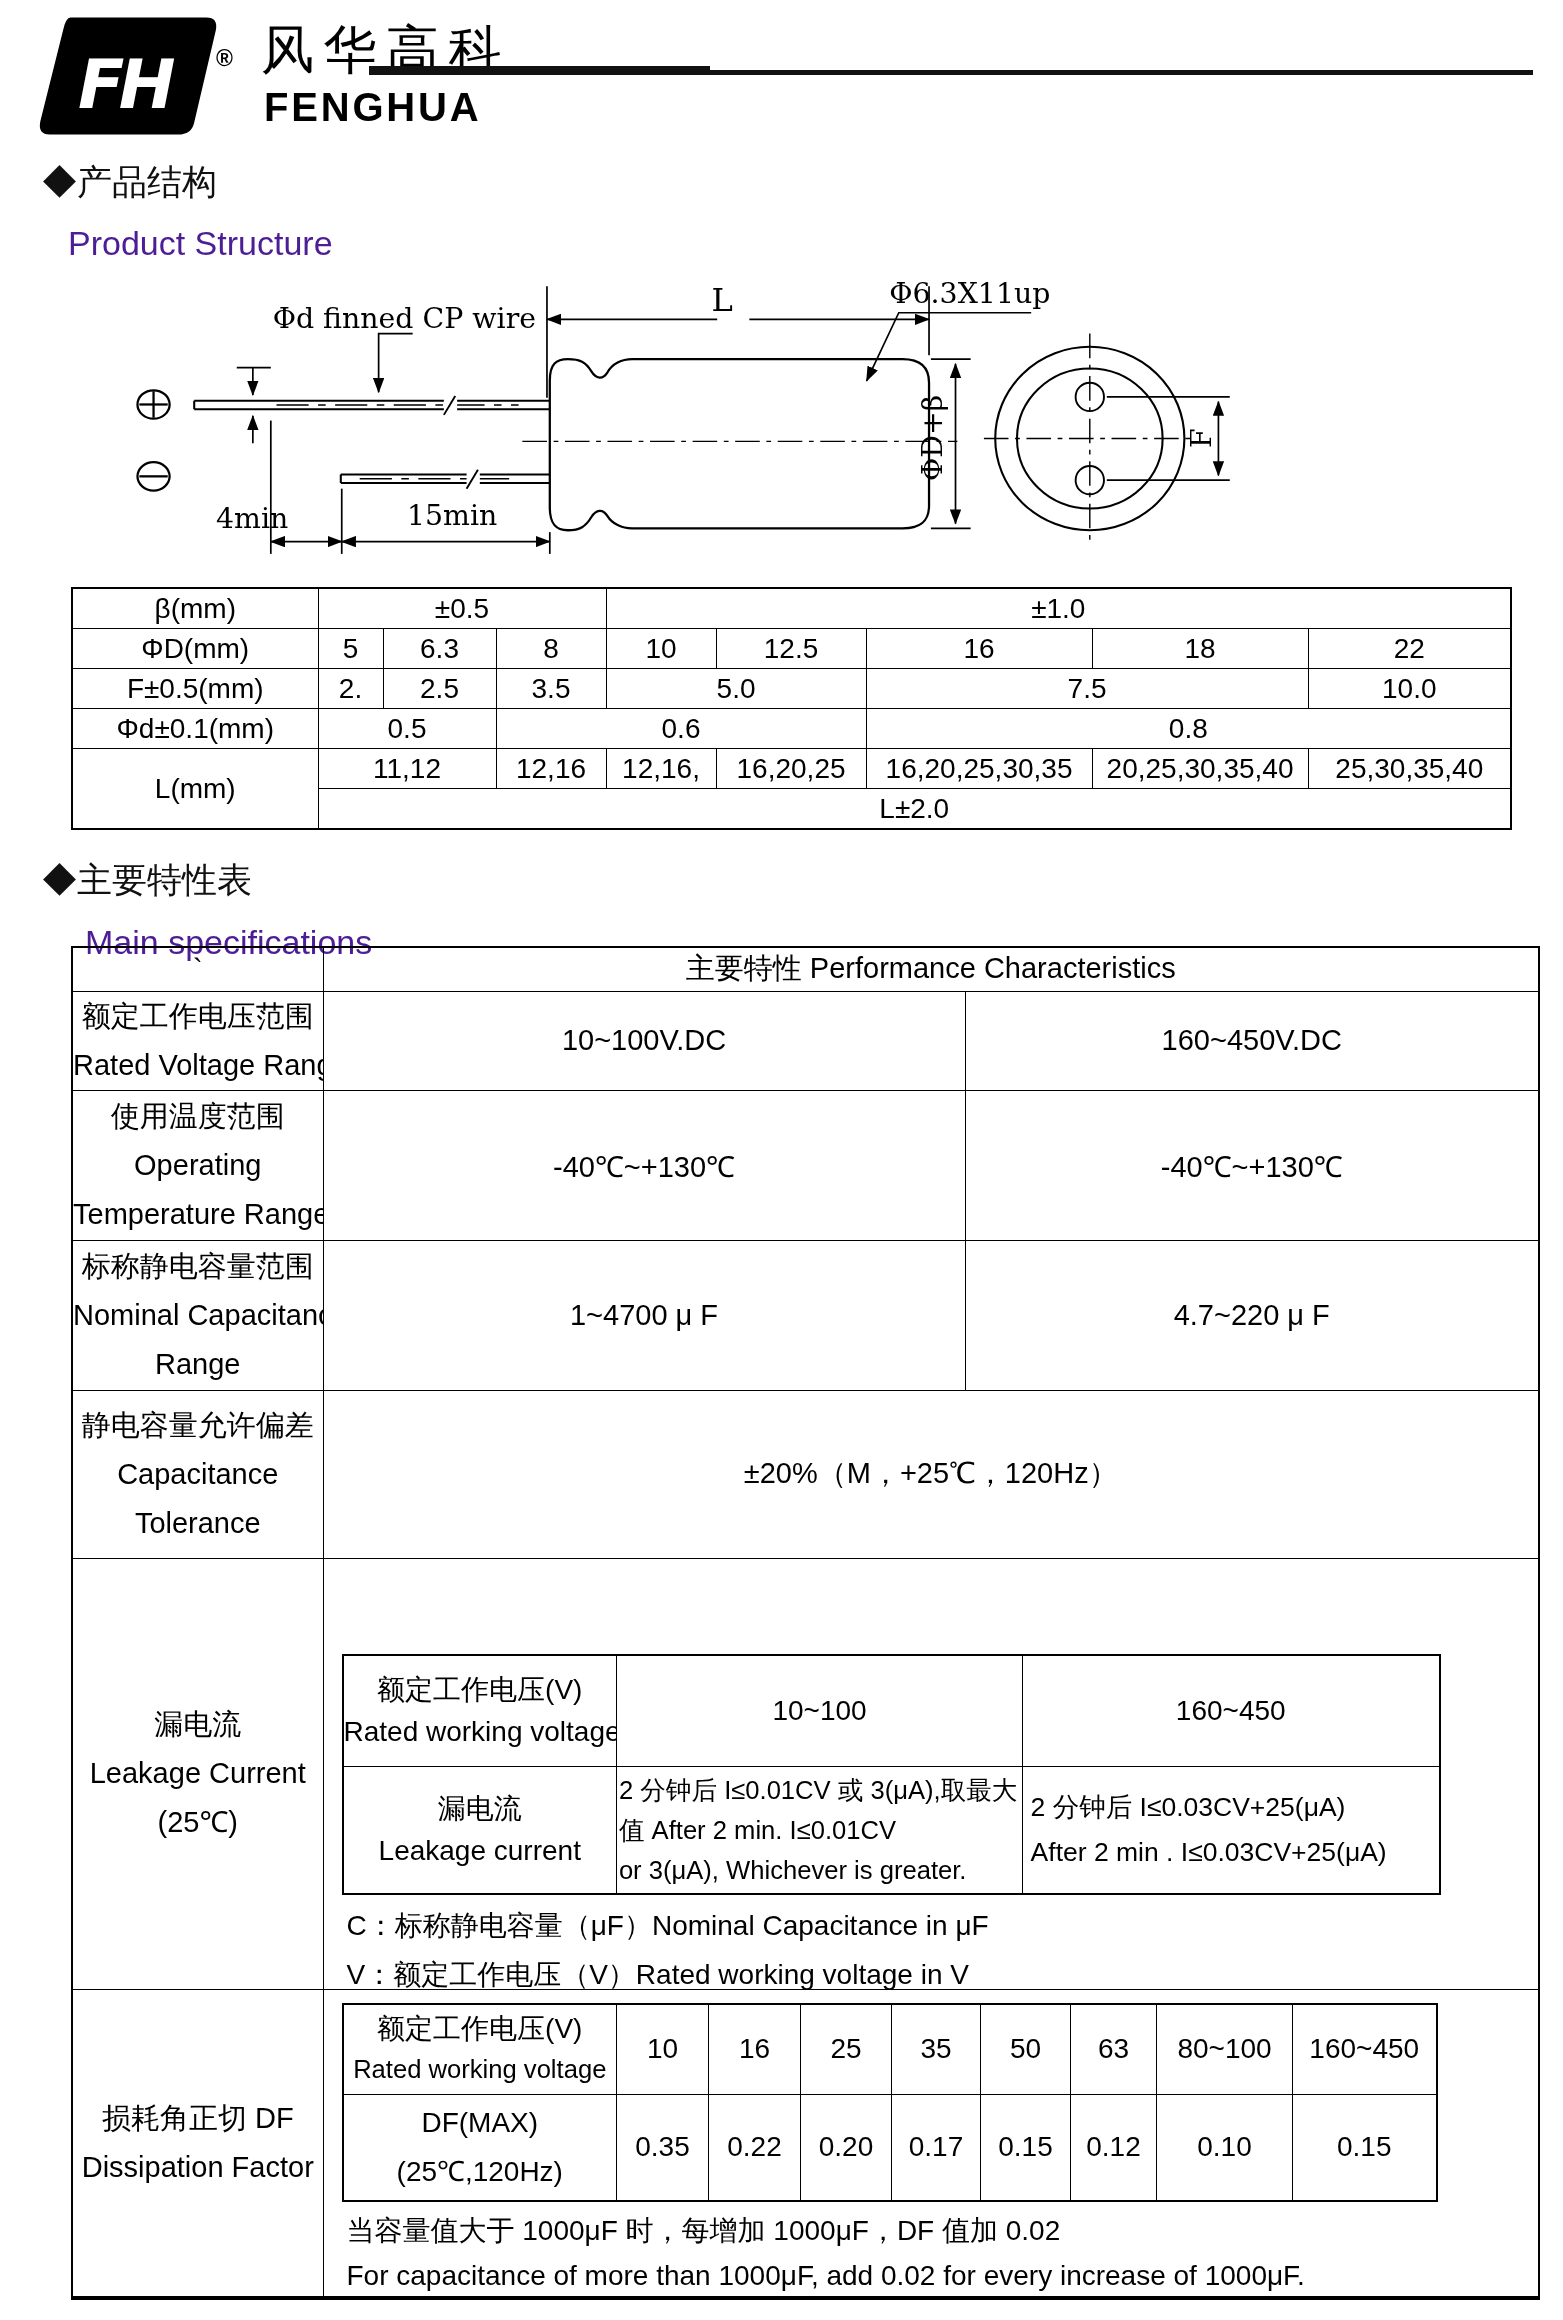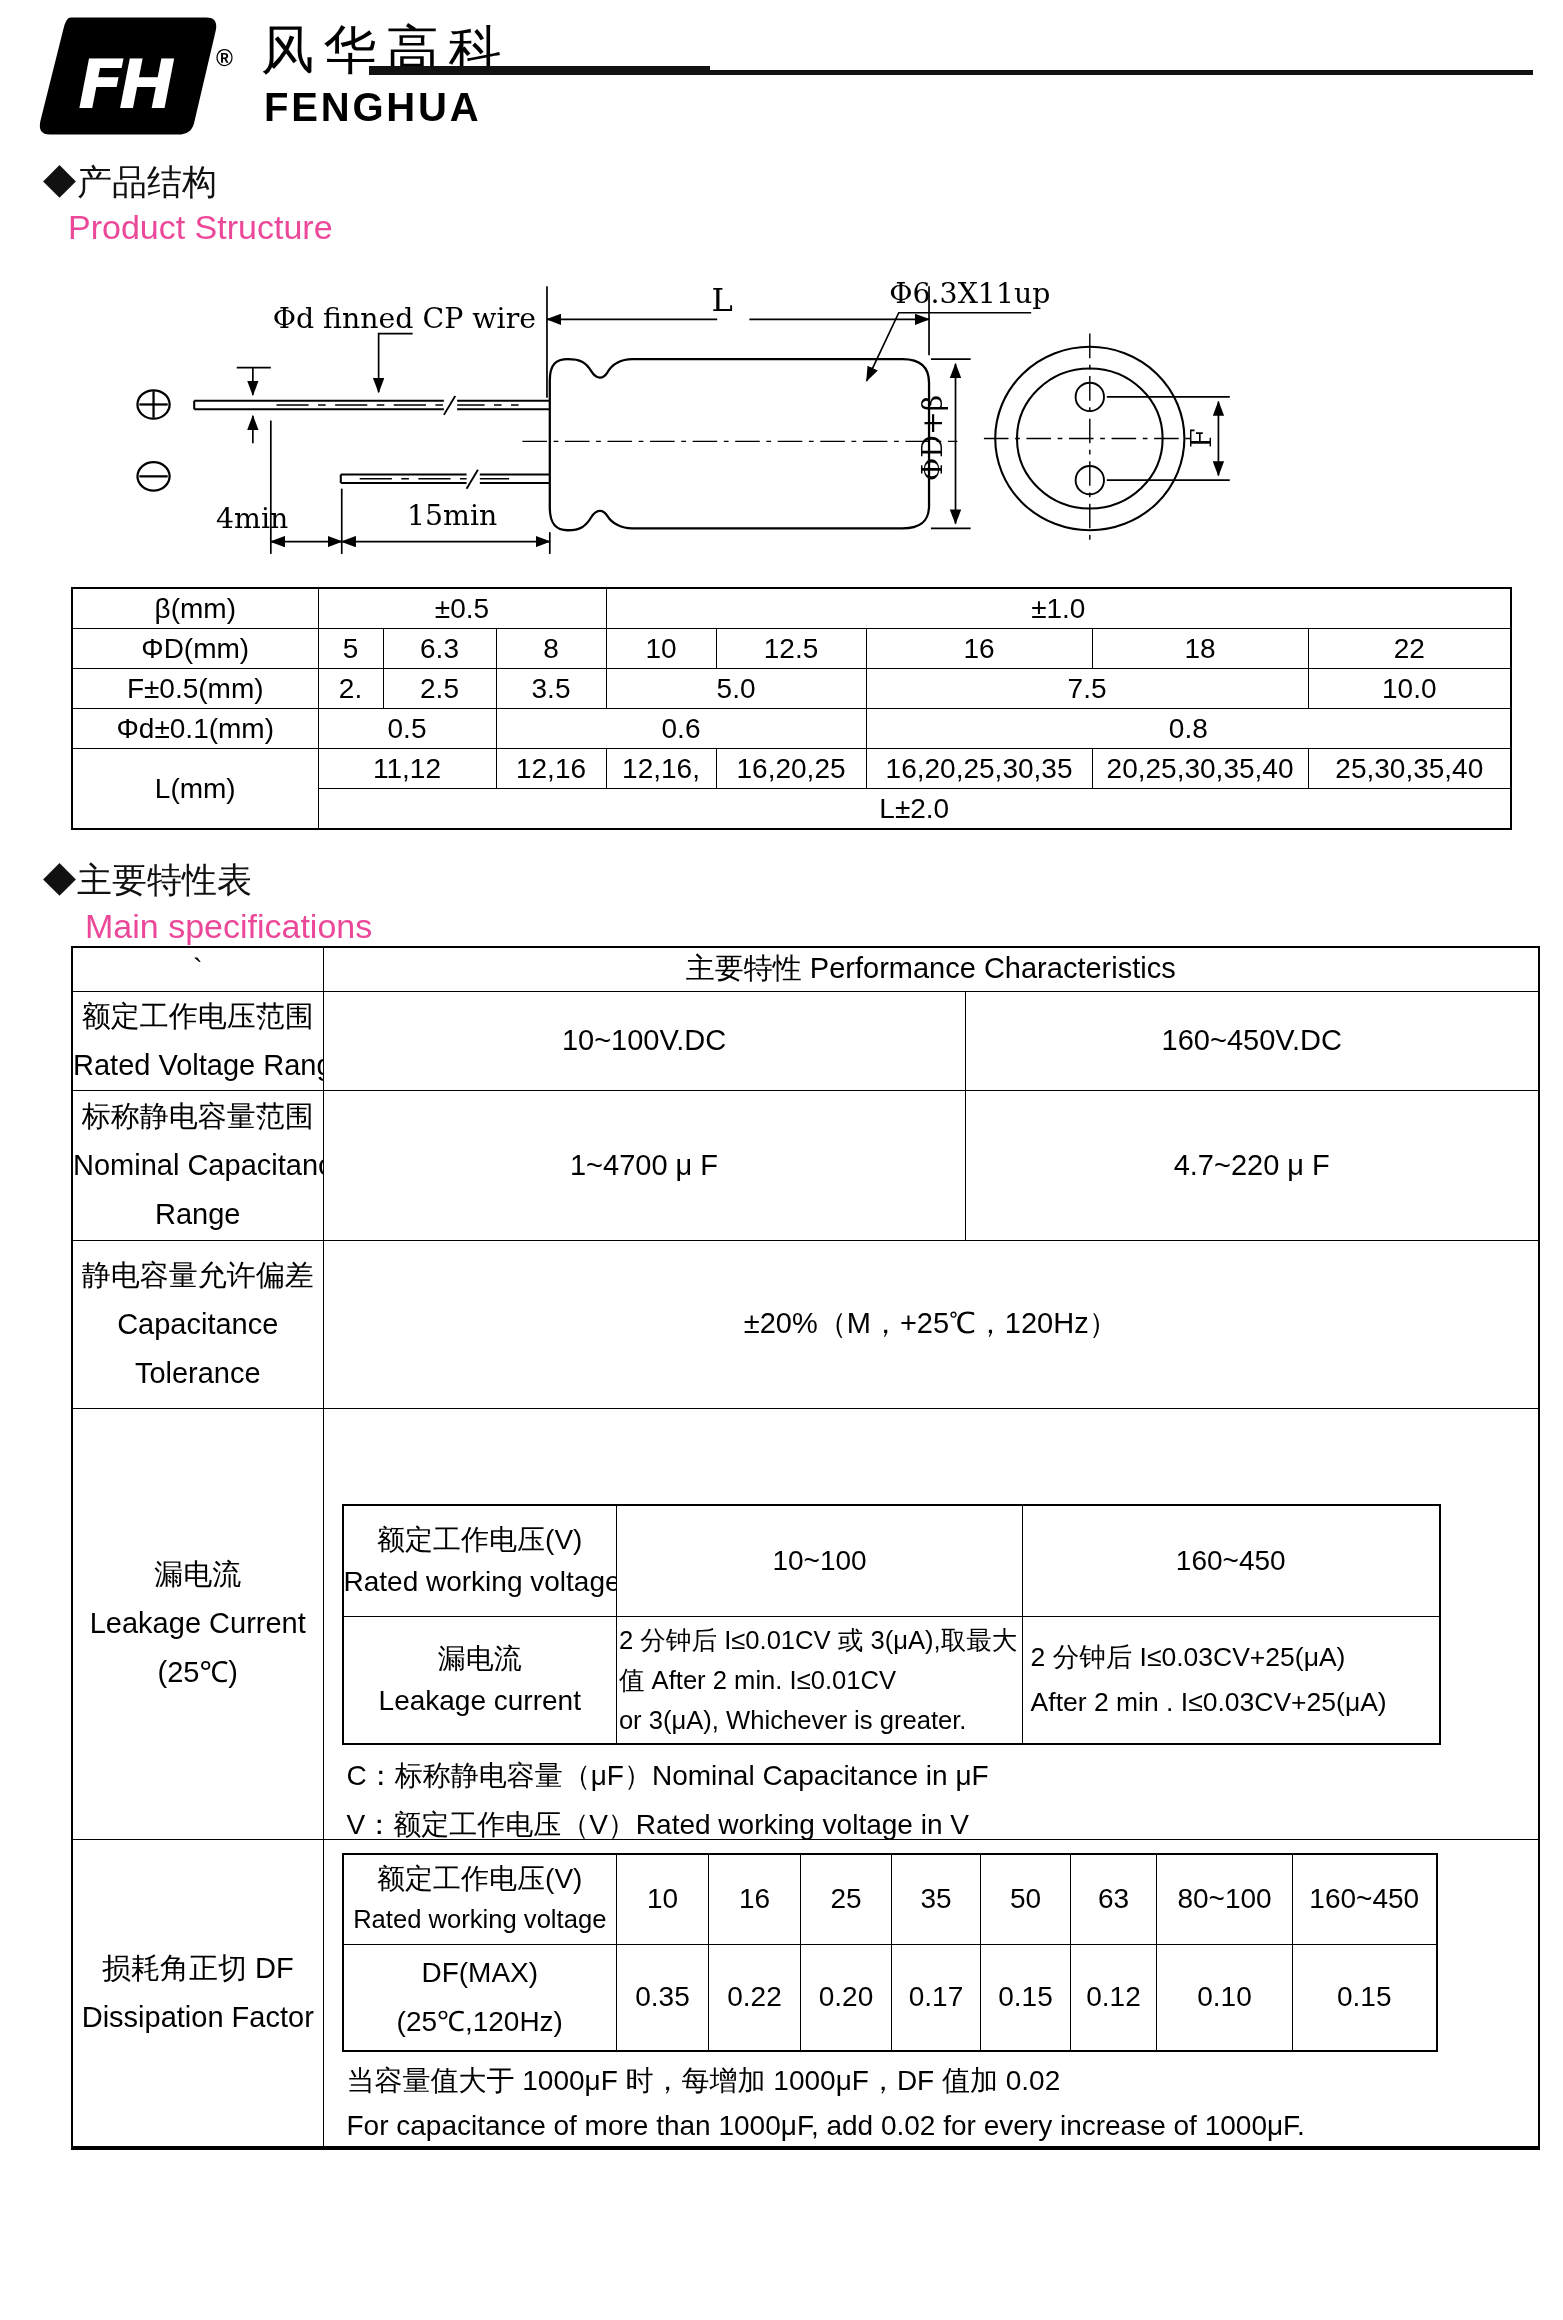--- a/index.html
+++ b/index.html
@@ -11,21 +11,21 @@
   .reg{position:absolute;left:216px;top:45px;font-size:23px;font-weight:bold;}
   .brand-cn{position:absolute;left:261px;top:15px;font-size:53px;font-weight:normal;letter-spacing:9.5px;white-space:nowrap;}
   .brand-en{position:absolute;left:264px;top:85px;font-size:40px;font-weight:bold;letter-spacing:2.8px;white-space:nowrap;}
   .doc-title{position:absolute;left:606px;top:15px;width:927px;text-align:right;
              font-size:43px;font-weight:bold;white-space:nowrap;}
   .rule1{position:absolute;left:369px;top:66px;width:341px;height:8.5px;background:#121212;}
   .rule2{position:absolute;left:708px;top:70px;width:825px;height:4.7px;background:#121212;}
 
   
   .h-cn{position:absolute;font-size:35px;color:#111;white-space:nowrap;}
-  .h-en{position:absolute;font-size:34px;color:#ec4899;white-space:nowrap;}
+  .h-en{position:absolute;font-size:34px;color:#4c1d95;white-space:nowrap;margin-top:16px;}
 
   
   .diagram{position:absolute;left:0;top:256px;}
   .diagram text{font-family:"DejaVu Serif","Liberation Serif",serif;fill:#000;}
 
   
   table{border-collapse:collapse;table-layout:fixed;}
   .dimtbl{position:absolute;left:71px;top:587px;width:1438px;font-size:28px;border:2.8px solid #000;}
   .dimtbl td{border:1.9px solid #000;text-align:center;vertical-align:middle;padding:0;height:39px;
              white-space:nowrap;overflow:hidden;}
@@ -234,20 +234,29 @@
     <tr style="height:99px">
       <td class="lbl">
         <div>额定工作电压范围</div>
         <div>Rated Voltage Range</div>
       </td>
       <td>10~100V.DC</td>
       <td>160~450V.DC</td>
     </tr>
     <tr style="height:150px">
       <td class="lbl">
+        <div>使用温度范围</div>
+        <div>Operating</div>
+        <div>Temperature Range</div>
+      </td>
+      <td>-40℃~+130℃</td>
+      <td>-40℃~+130℃</td>
+    </tr>
+    <tr style="height:150px">
+      <td class="lbl">
         <div>标称静电容量范围</div>
         <div>Nominal Capacitance</div>
         <div>Range</div>
       </td>
       <td>1~4700 μ F</td>
       <td>4.7~220 μ F</td>
     </tr>
     <tr style="height:168px">
       <td class="lbl">
         <div>静电容量允许偏差</div>

